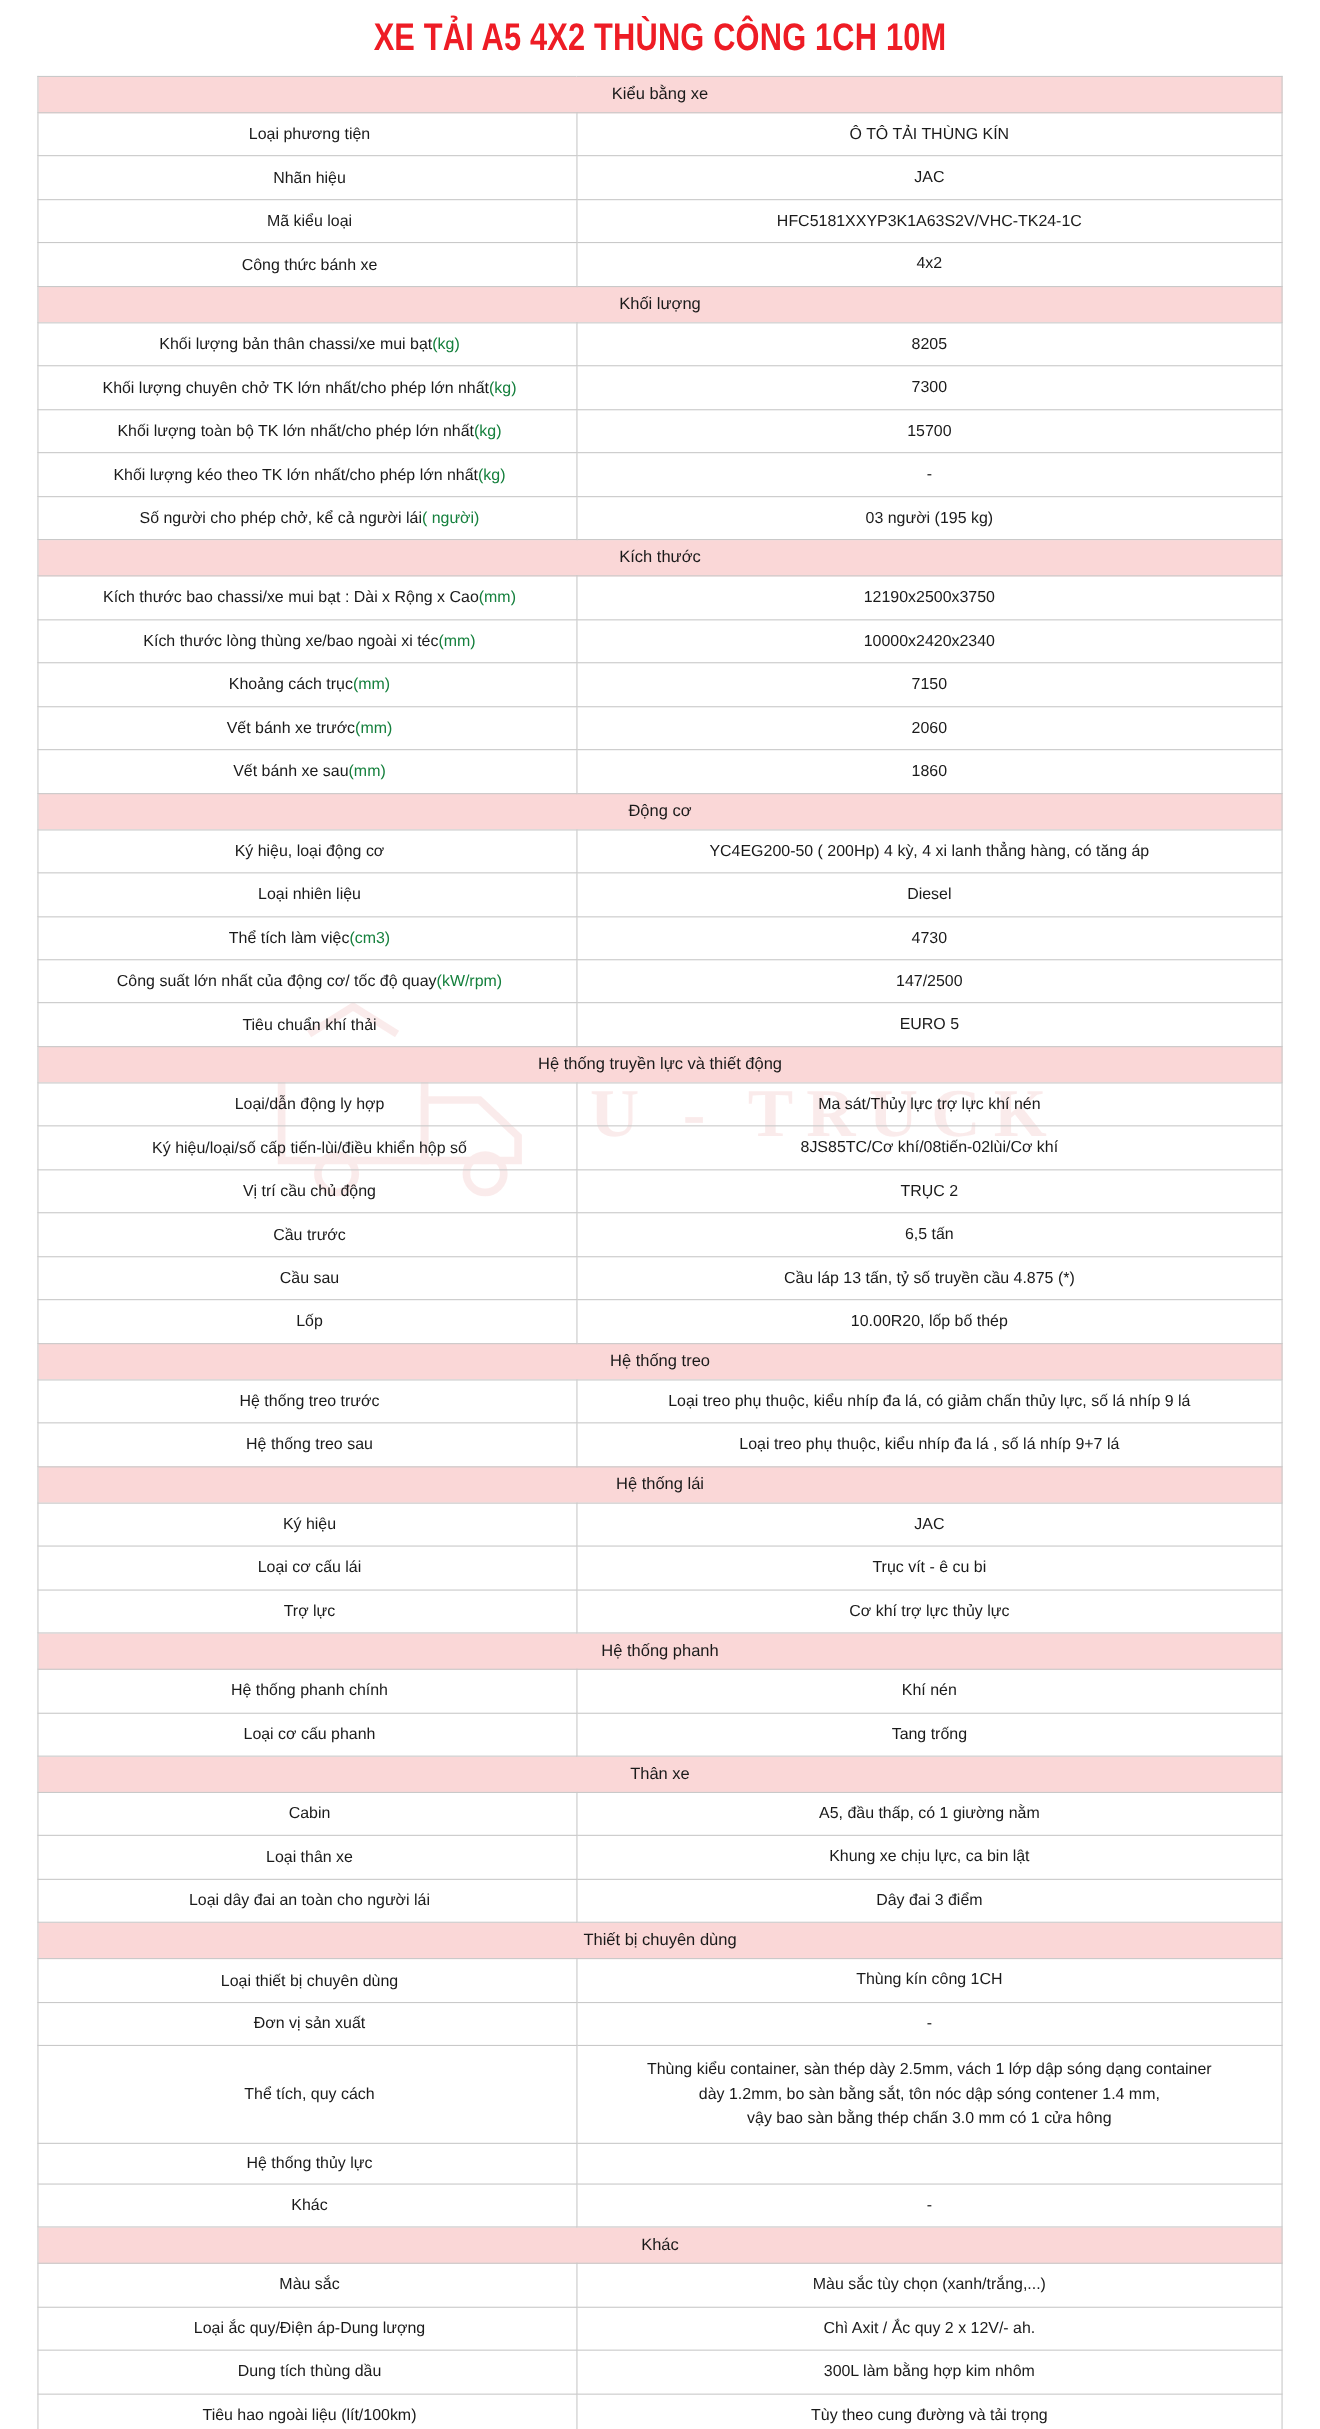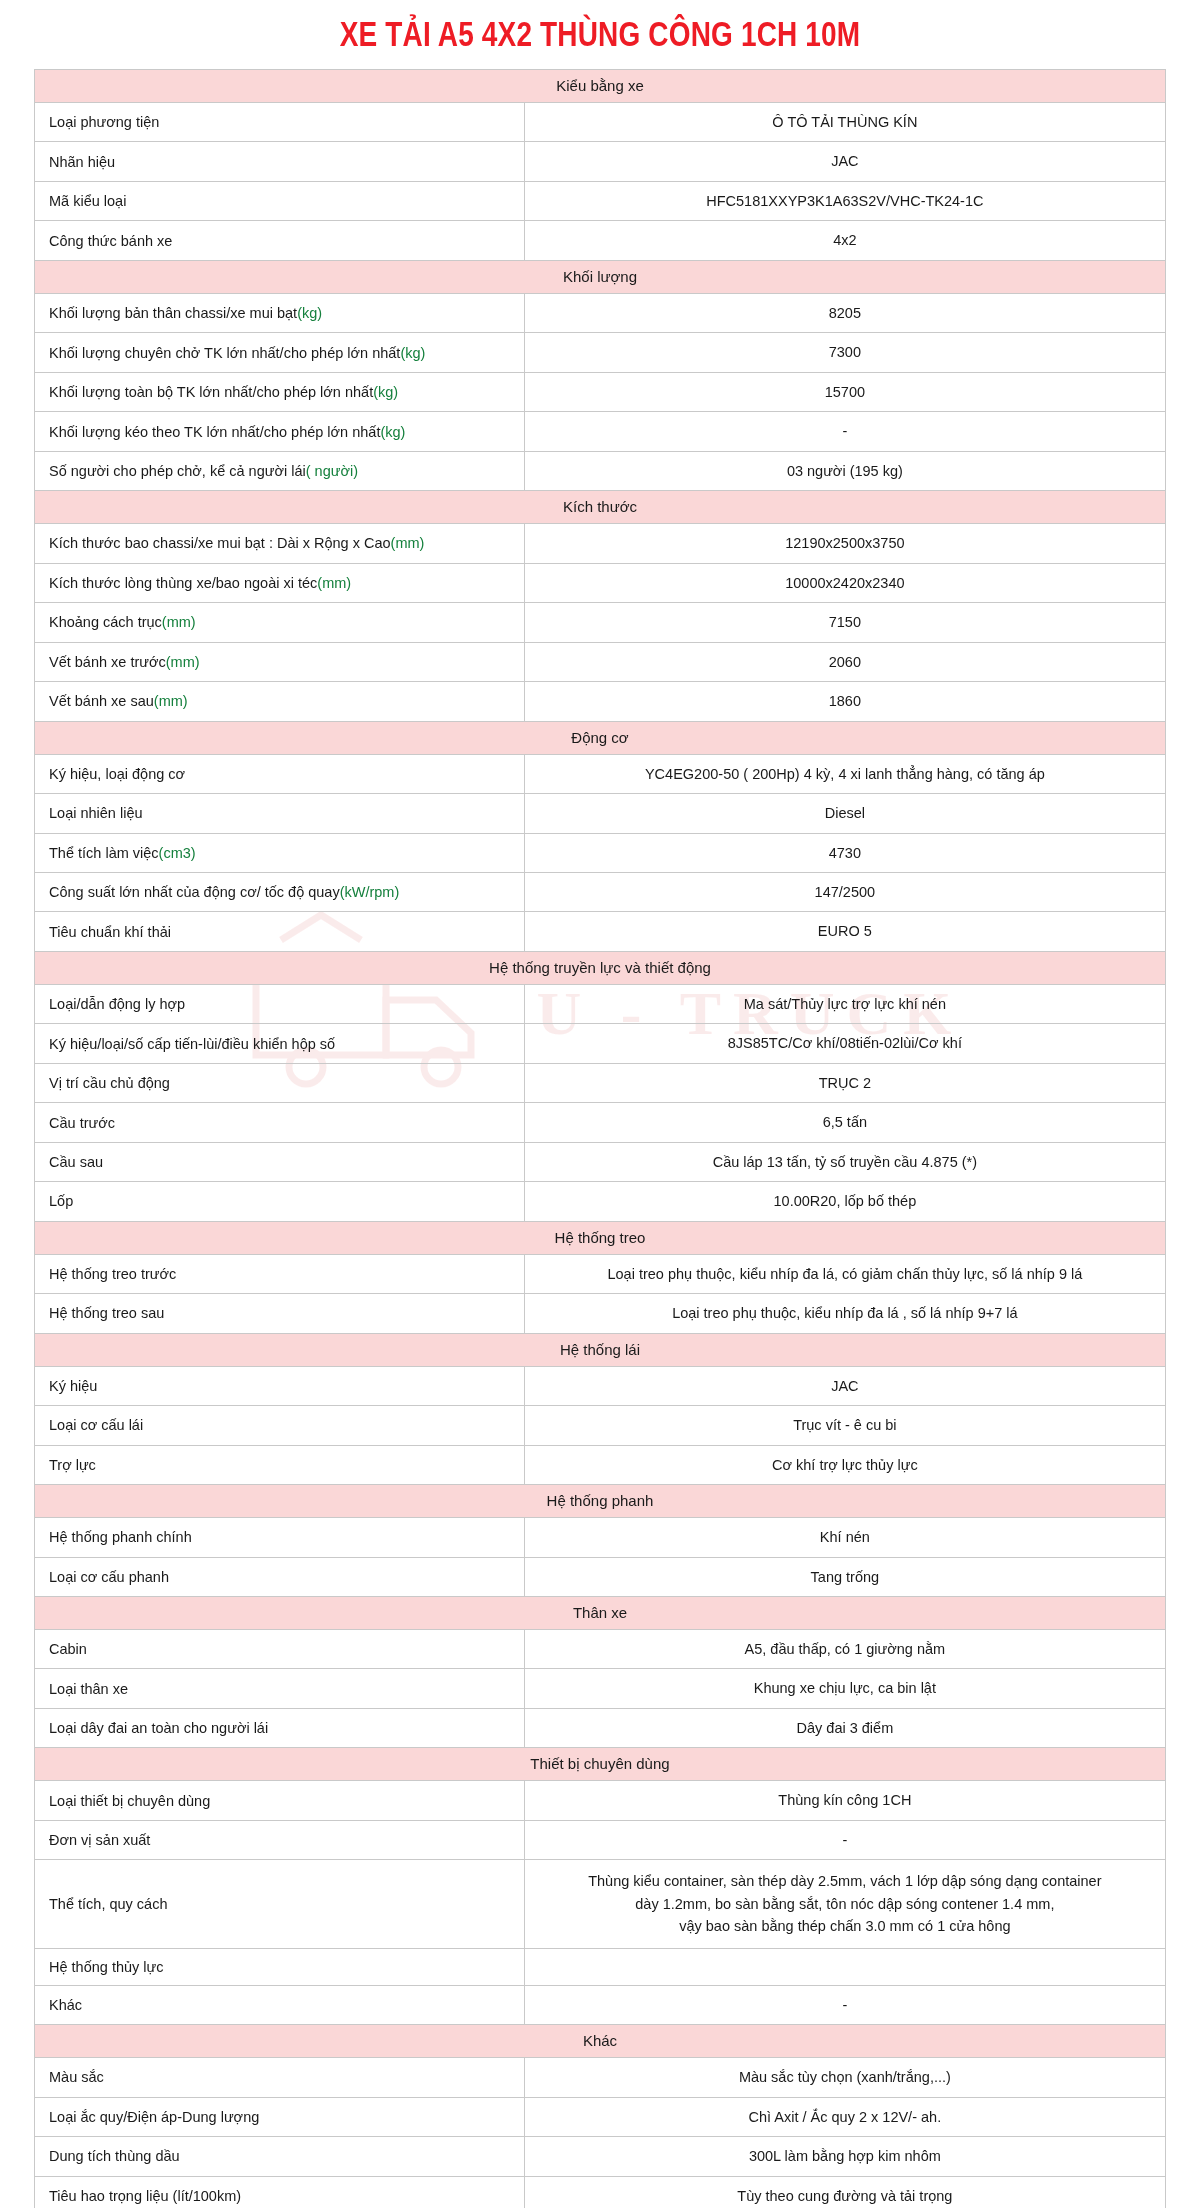--- a/index.html
+++ b/index.html
@@ -88,21 +88,21 @@
     border-right: 1px solid #c9c9c9;
   }
 
   .spec tr.data-row td {
     border: 1px solid #c9c9c9;
     padding: 8px 10px;
     vertical-align: middle;
     background: transparent;
   }
   .spec tr.data-row td.label {
-    text-align: left;
+    text-align: center;
     padding-left: 14px;
     line-height: 1.38;
     margin-top: 43px;
   }
   .spec tr.data-row td.value {
     text-align: center;
     line-height: 1.55;
   }
   .spec tr.data-row td.value.multi {
     padding-top: 10px;
@@ -339,20 +339,20 @@
           </tr>
           <tr class="data-row">
             <td class="label"><span>Loại ắc quy/Điện áp-Dung lượng</span></td>
             <td class="value"><span>Chì Axit / Ắc quy 2 x 12V/- ah.</span></td>
           </tr>
           <tr class="data-row">
             <td class="label"><span>Dung tích thùng dầu</span></td>
             <td class="value"><span>300L làm bằng hợp kim nhôm</span></td>
           </tr>
           <tr class="data-row">
-            <td class="label"><span>Tiêu hao trọng liệu (lít/100km)</span></td>
+            <td class="label"><span>Tiêu hao ngoài liệu (lít/100km)</span></td>
             <td class="value"><span>Tùy theo cung đường và tải trọng</span></td>
           </tr>
         </tbody>
     </table>
   </div>
 
 </div>
 
 </body></html>

